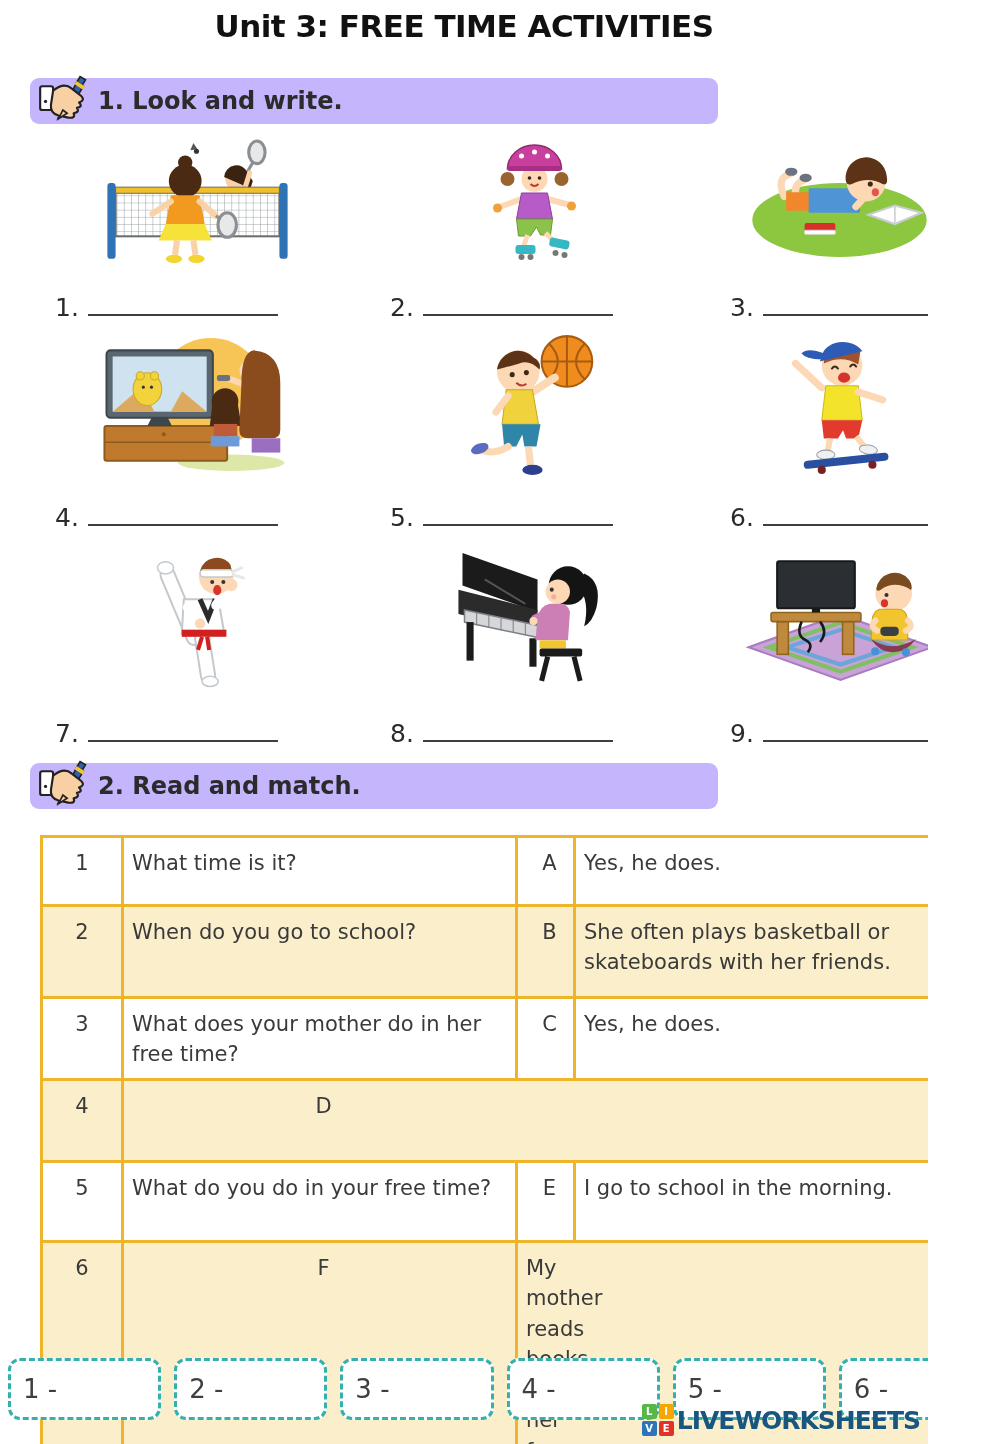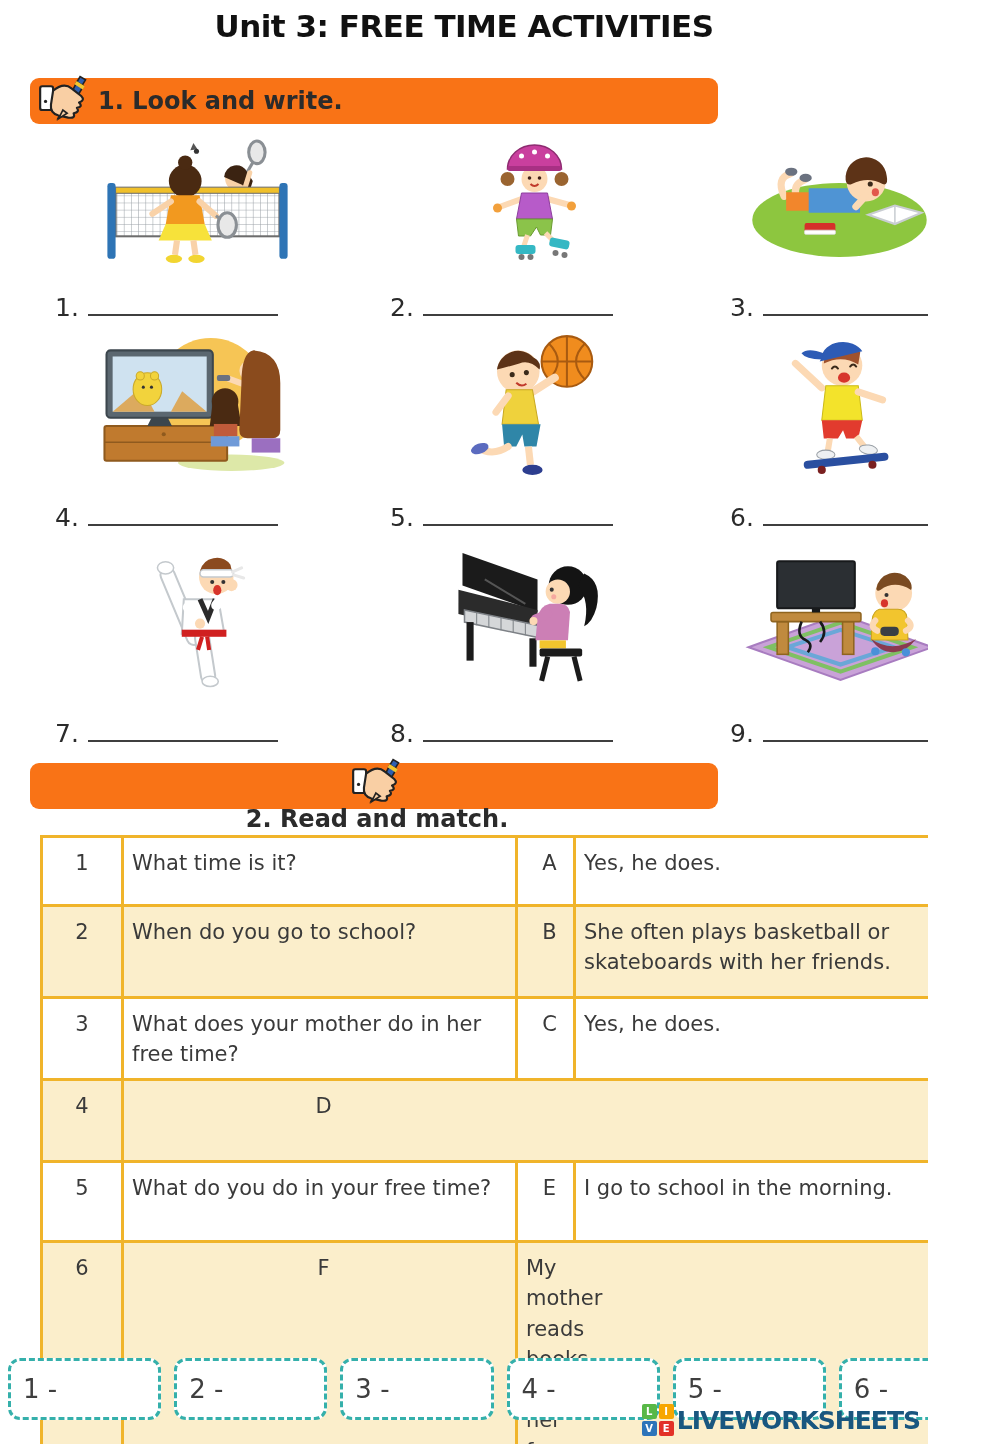--- a/index.html
+++ b/index.html
@@ -3,24 +3,24 @@
 <meta charset="utf-8">
 <style>
   * { margin:0; padding:0; box-sizing:border-box; }
   body { background:#fff; font-family:"DejaVu Sans","Liberation Sans",sans-serif; }
   .page { position:relative; width:928px; height:1444px; background:#fff; overflow:hidden; }
 
   .title { position:absolute; top:8px; left:0; width:100%; text-align:center;
            font-size:31px; font-weight:600; color:#111; letter-spacing:-0.5px; }
 
   .section-bar { position:absolute; left:30px; width:688px; height:46px;
-                 background:#f97316; border-radius:9px; display:flex; align-items:center; }
+                 background:#c4b5fd; border-radius:9px; display:flex; align-items:center; }
   .section-bar .hand { width:54px; height:52px; margin-left:8px; margin-top:-10px; flex:0 0 auto; }
   .section-label { font-size:24px; font-weight:bold; color:#2b2b2b; margin-left:6px; }
-  #bar1 { top:78px; } #bar2 { top:763px;flex-direction:column; }
+  #bar1 { top:78px; } #bar2 { top:763px; }
 
   .grid { position:absolute; top:128px; left:30px; width:945px; height:618px;
           display:grid; grid-template-columns:335px 340px 270px; grid-template-rows:192px 210px 216px; }
   .cell { display:flex; flex-direction:column; }
   .art  { flex:1; display:flex; align-items:center; justify-content:center; }
   .blank-row { display:flex; align-items:flex-end; padding-left:25px; height:44px; }
   .blank-row .num { font-size:25px; color:#2b2b2b; line-height:1; }
   .blank-row .line { width:190px; border-bottom:2.5px solid #3f3f3f; margin-left:9px; margin-bottom:4px; }
 
   .match-table { position:absolute; top:835px; left:40px; width:918px;

